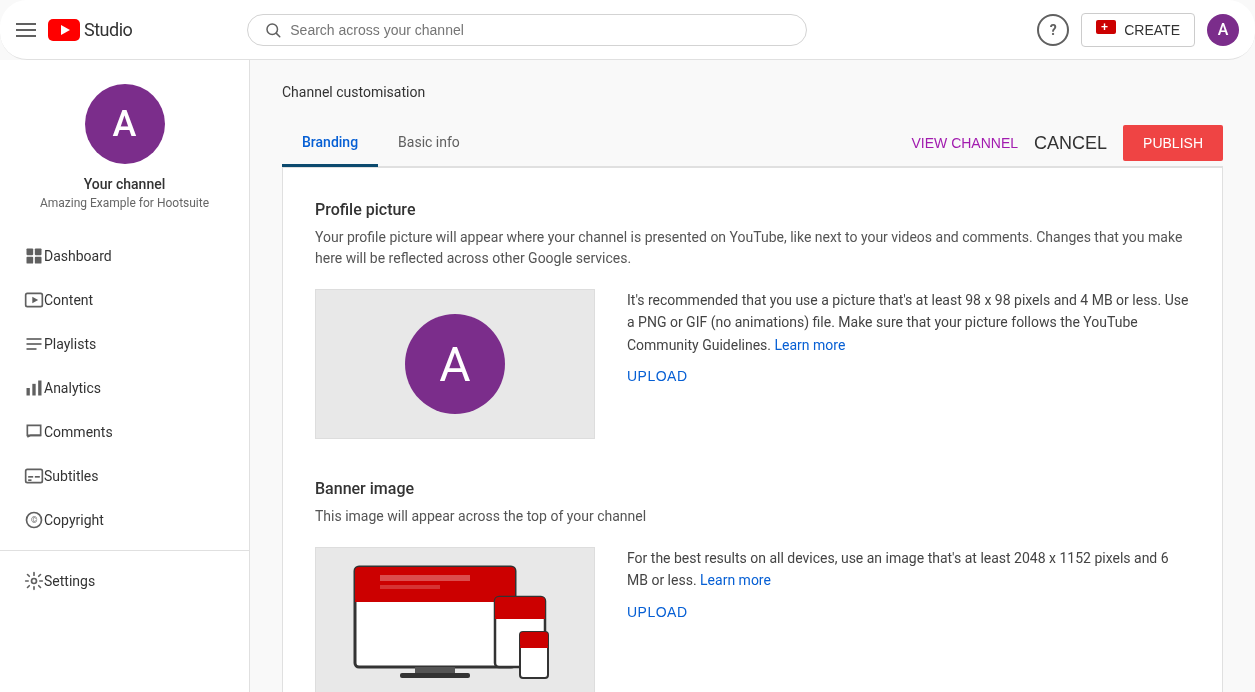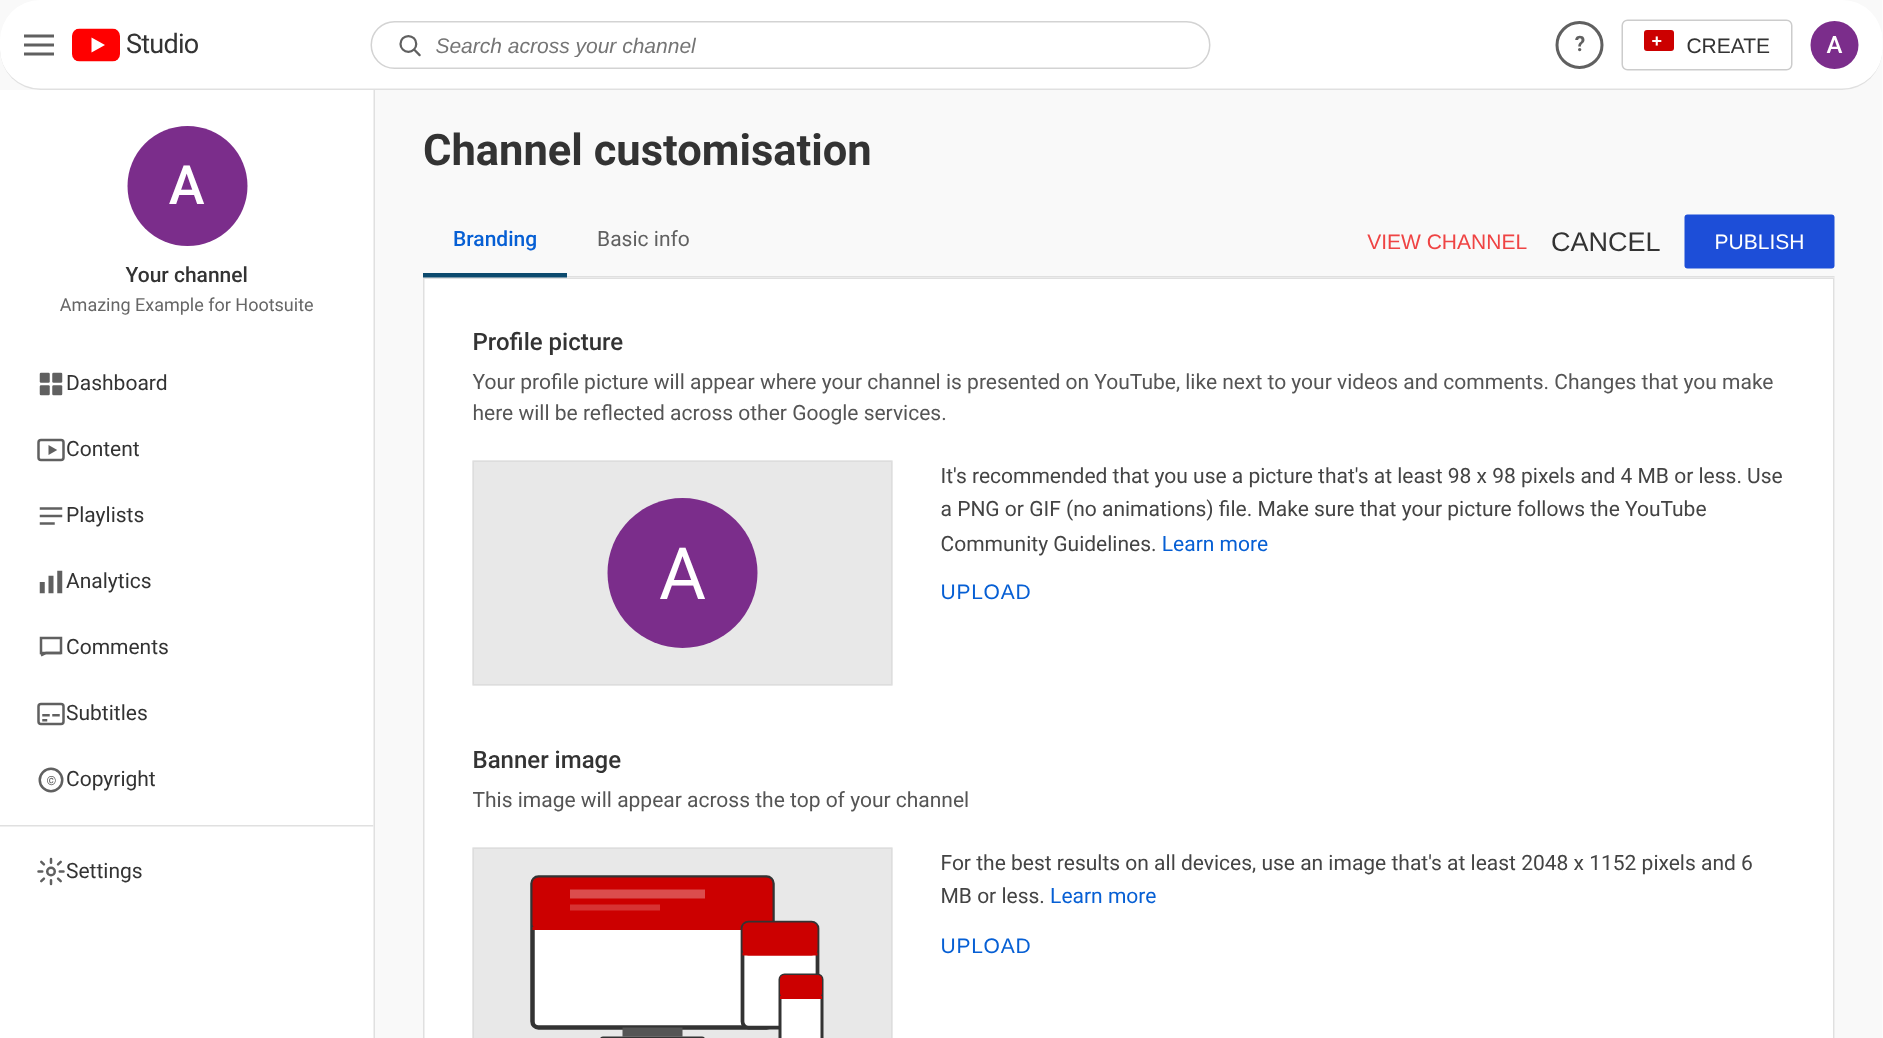--- a/index.html
+++ b/index.html
@@ -35,21 +35,20 @@
       padding: 6px 16px;
       background: #fff;
     }
     .search-bar input {
       border: none;
       outline: none;
       width: 100%;
       font-size: 14px;
       color: #0f766e;
       background: transparent;
-      font-style: italic;
     }
     .topnav-right { display: flex; align-items: center; gap: 12px; margin-left: auto; }
     .help-btn {
       width: 32px; height: 32px; border-radius: 50%; border: 2px solid #606060;
       display: flex; align-items: center; justify-content: center;
       cursor: pointer; color: #606060; font-size: 14px; font-weight: bold;
     }
     .create-btn {
       display: flex; align-items: center; gap: 8px;
       border: 1px solid #ccc; border-radius: 4px;
@@ -104,50 +103,50 @@
     }
     .sidebar-divider { border: none; border-top: 1px solid #e0e0e0; margin: 8px 0; }
 
     
     .main {
       margin-left: 250px;
       flex: 1;
       padding: 24px 32px;
       min-height: calc(100vh - 60px);
     }
-    .page-title { font-size: 29px; font-weight: 700; color: #333; margin-bottom: 20px; }
+    .page-title { font-size: 14px; font-weight: 400; color: #333; margin-bottom: 20px; }
 
     
     .tabs-bar {
       display: flex; align-items: center;
       border-bottom: 1px solid #e0e0e0;
       margin-bottom: 0;
     }
     .tabs-left { display: flex; gap: 0; flex: 1; }
     .tab {
       padding: 14px 20px;
       font-size: 14px;
       cursor: pointer;
       color: #606060;
       border-bottom: 3px solid transparent;
       margin-bottom: -1px;
     }
     .tab.active { color: #065fd4; border-bottom: 3px solid #0c4a6e; font-weight: 500; }
     .tabs-actions { display: flex; align-items: center; gap: 16px; }
     .view-channel-btn {
-      font-size: 14px; font-weight: 500; color: #ef4444; cursor: pointer;
+      font-size: 14px; font-weight: 500; color: #a21caf; cursor: pointer;
       background: none; border: none;
     }
     .cancel-btn {
       font-size: 18px; font-weight: 400; color: #333; cursor: pointer;
       background: none; border: none;
     }
     .publish-btn {
       font-size: 14px; font-weight: 500; color: #fff;
-      background: #1d4ed8; border: none; padding: 10px 20px;
+      background: #ef4444; border: none; padding: 10px 20px;
       cursor: not-allowed; border-radius: 2px;
     }
 
     
     .content-area {
       background: #fff;
       border: 1px solid #e0e0e0;
       padding: 32px 32px;
     }
 

